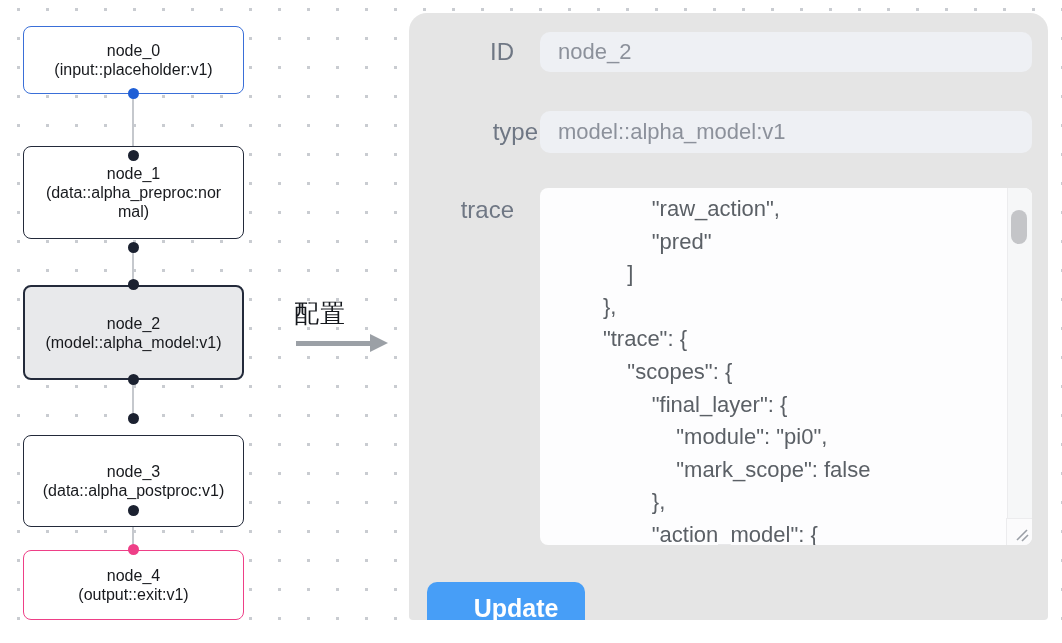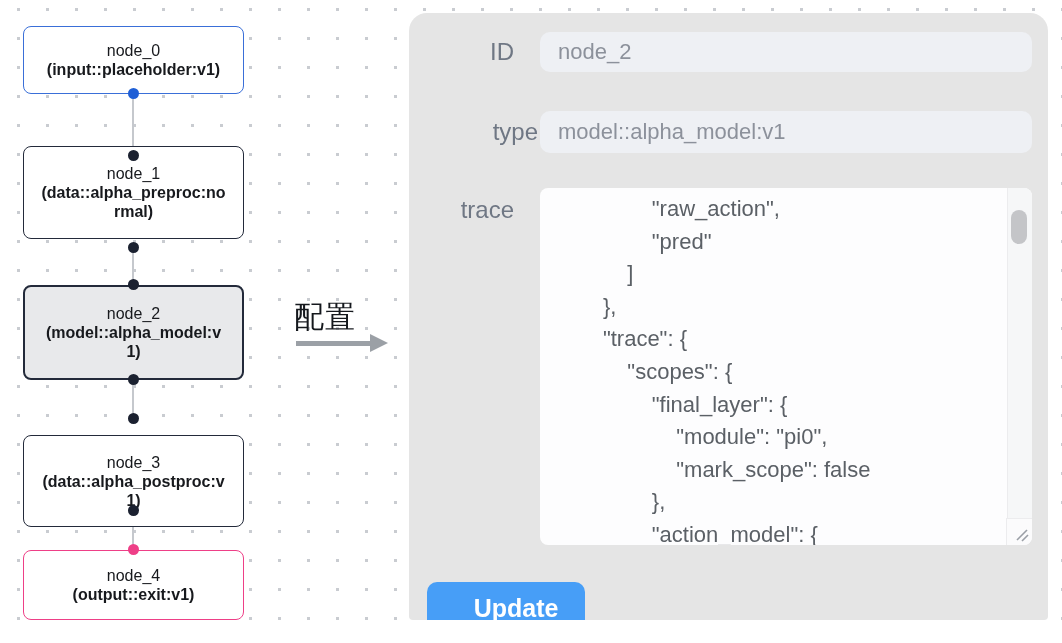--- a/index.html
+++ b/index.html
@@ -14,30 +14,30 @@
     background-size:29px 29px;
     background-position:4px 24px;
   }
   
   .node{
     position:absolute;left:23px;width:221px;box-sizing:border-box;
     background:#ffffff;border:1.5px solid #232a3a;border-radius:8px;
     display:flex;flex-direction:column;align-items:center;justify-content:center;
     text-align:center;color:#17191d;font-size:16px;line-height:19px;
   }
-  .node .sub{width:184px;word-break:break-all;font-weight:bold;}
+  .node .sub{width:184px;word-break:break-all;}
   .node--input{border-color:#3a6fd8;}
   .node--selected{background:#e8e9eb;border-width:2px;}
   .node--output{border-color:#ee3f87;}
   .edge{position:absolute;left:132px;width:2px;background:#c5c8cd;}
   .port{position:absolute;left:128px;width:11px;height:11px;border-radius:50%;background:#1b2130;}
   .port--blue{background:#1f5fd6;}
   .port--pink{background:#ee3f87;}
   
-  .edge-label{position:absolute;left:294px;top:297px;font-size:30px;color:#15181d;letter-spacing:1px;}
+  .edge-label{position:absolute;left:294px;top:297px;font-size:25px;color:#15181d;letter-spacing:1px;}
   .arrow{position:absolute;left:296px;top:334px;width:93px;height:18px;}
   .arrow .shaft{position:absolute;left:0;top:7px;width:76px;height:5px;background:#9ba0a6;}
   .arrow .head{position:absolute;left:74px;top:0;width:0;height:0;
     border-top:9px solid transparent;border-bottom:9px solid transparent;border-left:18px solid #9ba0a6;}
   
   .panel{
     position:absolute;left:409px;top:13px;width:639px;height:607px;
     background:#e5e5e5;border-radius:18px 18px 4px 4px;overflow:hidden;
   }
   .field-label{

